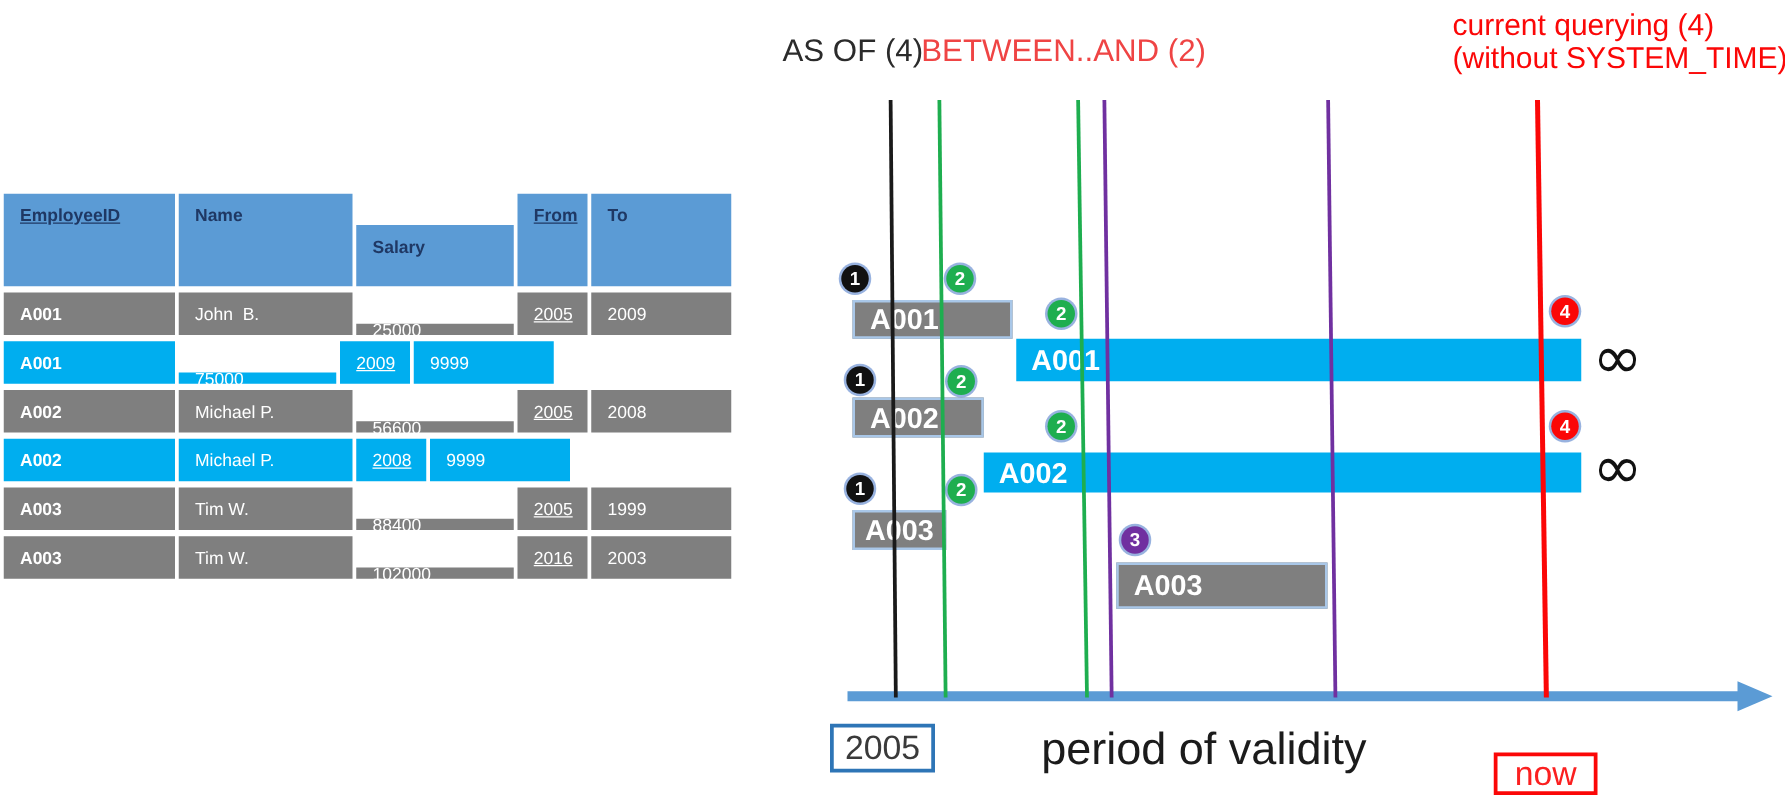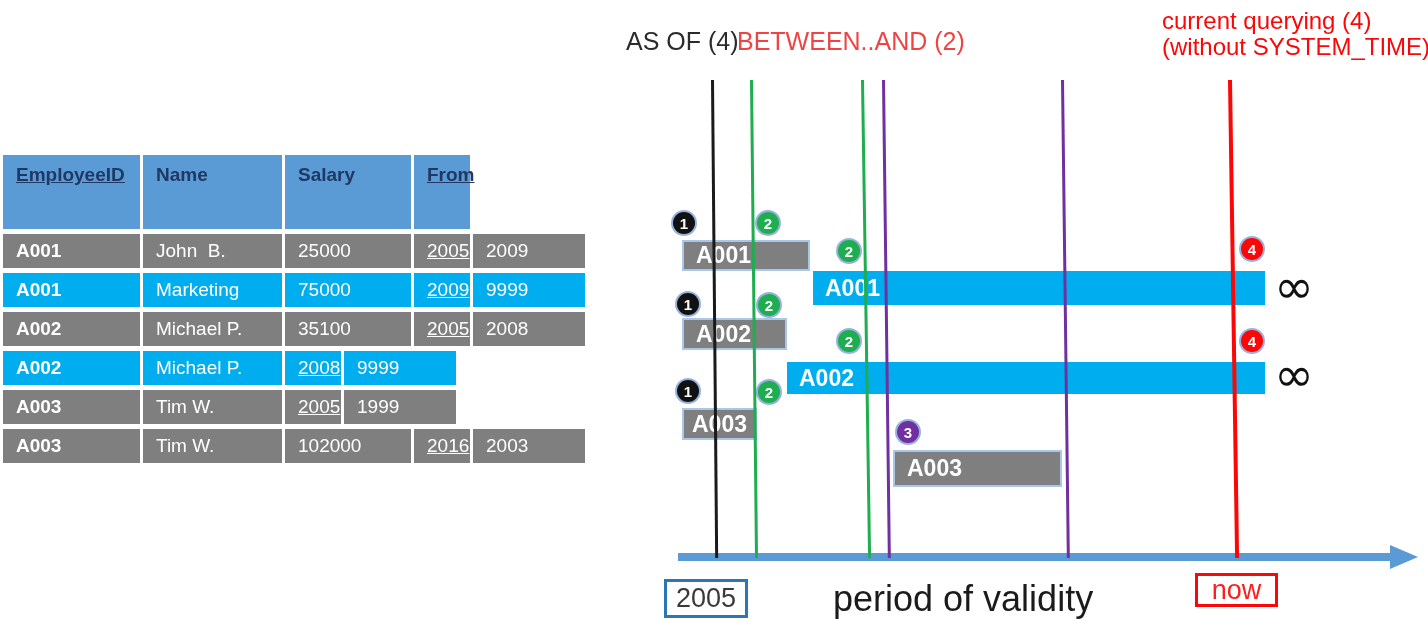--- a/index.html
+++ b/index.html
@@ -4,23 +4,23 @@
 <style>
   html,body{margin:0;padding:0;background:#fff;}
   .stage{
     position:relative;width:1428px;height:637px;background:#ffffff;overflow:hidden;
     font-family:"Liberation Sans","DejaVu Sans",sans-serif;
   }
   
   .tbl{position:absolute;left:3px;top:155px;width:601px;}
   .trow{position:absolute;left:0;display:flex;gap:3px;}
   .tcell{box-sizing:border-box;display:flex;align-items:center;padding-left:13px;
-         font-size:19px;color:#fff;white-space:pre;text-align:center;}
+         font-size:14px;color:#fff;white-space:pre;text-align:center;}
   .thead .tcell{background:#5B9BD5;color:#1F3864;font-weight:bold;align-items:flex-start;padding-top:9px;}
-  .c0{width:137px;} .c1{width:139px;} .c2{width:126px;} .c3{width:56px;text-decoration:underline;} .c4{width:112px;}
+  .c0{width:137px;} .c1{width:139px;} .c2{width:126px;margin-top:25px;} .c3{width:56px;text-decoration:underline;} .c4{width:112px;}
   .row-gray .tcell{background:#7F7F7F;}
   .row-cyan .tcell{background:#00AEEF;}
   .idcell{font-weight:bold;}
   .u{text-decoration:underline;}
   
   .leg{position:absolute;font-size:25px;letter-spacing:0px;white-space:nowrap;}
   
   .vline{position:absolute;top:80px;height:478px;width:3px;transform-origin:top center;z-index:5;}
   
   .bar{position:absolute;z-index:2;display:flex;align-items:center;box-sizing:border-box;}
@@ -38,66 +38,67 @@
   .badge-red{background:#FB0707;}
   
   .axis{position:absolute;left:678px;top:553px;width:714px;height:8px;background:#5B9BD5;z-index:1;}
   .axis-head{position:absolute;left:1390px;top:545px;width:0;height:0;z-index:1;
              border-top:12px solid transparent;border-bottom:12px solid transparent;
              border-left:28px solid #5B9BD5;}
   .inf{position:absolute;font-size:48px;color:#111;z-index:3;font-family:"DejaVu Sans",sans-serif;}
   .tagbox{position:absolute;box-sizing:border-box;display:flex;align-items:center;justify-content:center;
           font-size:27px;background:#fff;}
   .box2005{left:664px;top:579px;width:84px;height:39px;border:3px solid #2E75B6;color:#3a3a3a;}
-  .boxnow{left:1195px;top:573px;width:83px;height:34px;border:3px solid #FB0707;color:#FB2020;}
+  .boxnow{left:1195px;top:602px;width:83px;height:34px;border:3px solid #FB0707;color:#FB2020;}
   .pov{position:absolute;left:833px;top:578px;font-size:36px;color:#1b1b1b;}
 </style>
 </head>
 <body>
 
 <div class="stage">
 
   <div class="tbl">
     <div class="trow thead" style="top:0;height:74px;">
       <div class="tcell c0 u">EmployeeID</div>
       <div class="tcell c1">Name</div>
       <div class="tcell c2">Salary</div>
       <div class="tcell c3">From</div>
+      <div class="tcell c4">To</div>
     </div>
 
     <div class="trow row-gray" style="top:79px;height:34px;">
       <div class="tcell c0 idcell">A001</div>
       <div class="tcell c1">John  B.</div>
       <div class="tcell c2">25000</div>
       <div class="tcell c3">2005</div>
       <div class="tcell c4">2009</div>
     </div>
     <div class="trow row-cyan" style="top:118px;height:34px;">
       <div class="tcell c0 idcell">A001</div>
-      <div class="tcell c1">Marketing</div>
       <div class="tcell c2">75000</div>
       <div class="tcell c3">2009</div>
       <div class="tcell c4">9999</div>
     </div>
     <div class="trow row-gray" style="top:157px;height:34px;">
       <div class="tcell c0 idcell">A002</div>
       <div class="tcell c1">Michael P.</div>
-      <div class="tcell c2">35100</div>
+      <div class="tcell c2">56600</div>
       <div class="tcell c3">2005</div>
       <div class="tcell c4">2008</div>
     </div>
     <div class="trow row-cyan" style="top:196px;height:34px;">
       <div class="tcell c0 idcell">A002</div>
       <div class="tcell c1">Michael P.</div>
       <div class="tcell c3">2008</div>
       <div class="tcell c4">9999</div>
     </div>
     <div class="trow row-gray" style="top:235px;height:34px;">
       <div class="tcell c0 idcell">A003</div>
       <div class="tcell c1">Tim W.</div>
+      <div class="tcell c2">88400</div>
       <div class="tcell c3">2005</div>
       <div class="tcell c4">1999</div>
     </div>
     <div class="trow row-gray" style="top:274px;height:34px;">
       <div class="tcell c0 idcell">A003</div>
       <div class="tcell c1">Tim W.</div>
       <div class="tcell c2">102000</div>
       <div class="tcell c3">2016</div>
       <div class="tcell c4">2003</div>
     </div>

